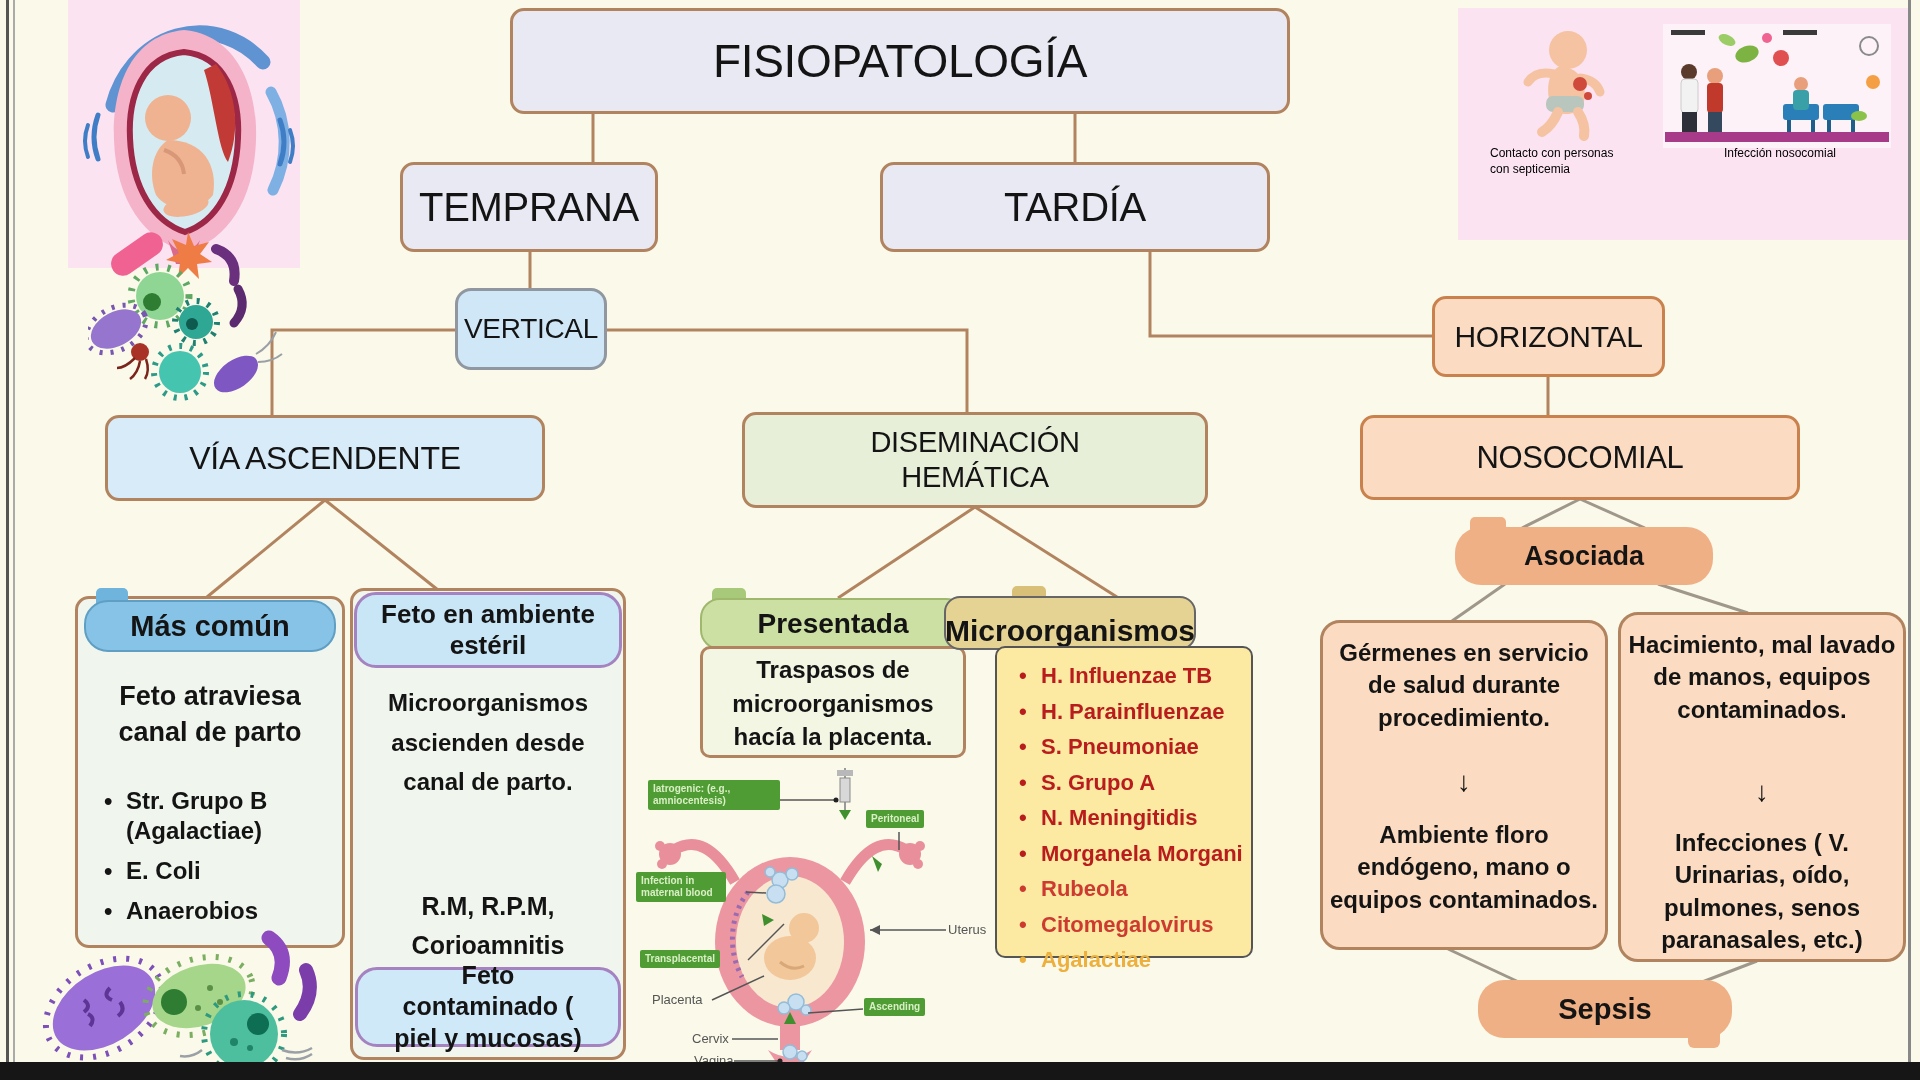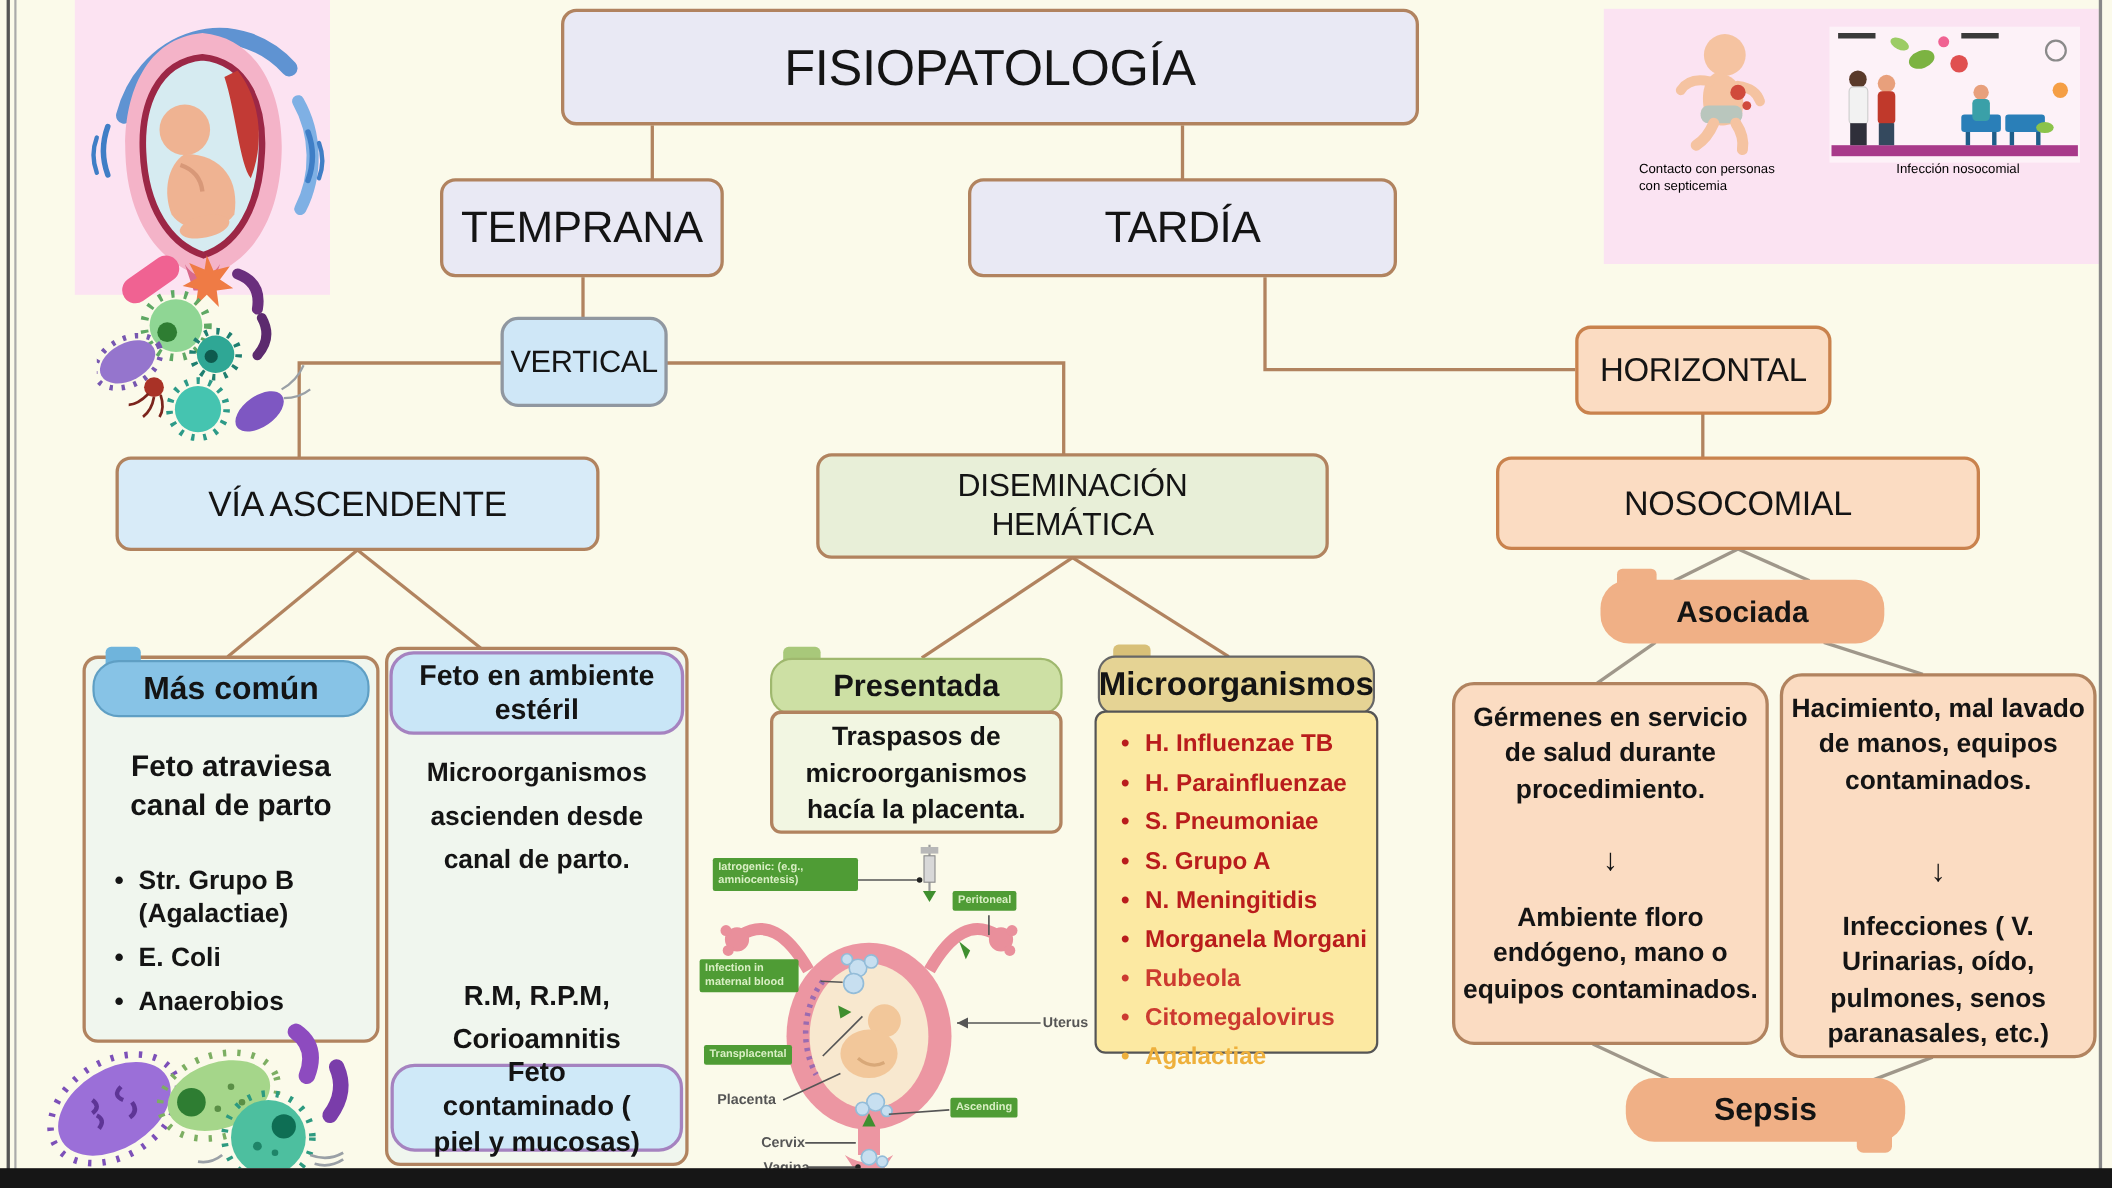--- a/index.html
+++ b/index.html
@@ -23,21 +23,21 @@
   .tab{position:absolute;border-radius:5px 5px 0 0;}
   .ctext{font-weight:bold;text-align:center;line-height:1.35;}
   .bullets{list-style:none;margin:0;padding:0;font-weight:bold;}
   .bullets li{position:relative;padding-left:26px;margin-bottom:10px;line-height:1.25;text-align:left;}
   .bullets li::before{content:"•";position:absolute;left:4px;top:0;}
   .c-purple{color:#b91c1c;}
   .c-red{color:#cc3a30;}
   .c-orange{color:#eeb03c;}
   .glabel{position:absolute;background:#4f9c35;color:#d9efc4;font-weight:bold;
           font-size:10px;line-height:1.2;padding:3px 5px;border-radius:2px;text-align:left;}
-  .plabel{position:absolute;color:#555;font-size:13px;font-weight:700;}
+  .plabel{position:absolute;color:#555;font-size:13px;font-weight:400;}
   .caption{position:absolute;color:#000000;font-size:12px;line-height:1.3;}
   svg{display:block;}
 </style>
 </head>
 <body>
 
 <div id="stage">
 
   <svg class="abs" style="left:0;top:0;" width="1920" height="1080">
     <g stroke="#b1835f" stroke-width="3" fill="none">
@@ -277,22 +277,22 @@
     <div class="glabel" style="left:6px;top:110px;width:80px;">Infection in maternal blood</div>
     <div class="glabel" style="left:10px;top:188px;">Transplacental</div>
     <div class="glabel" style="left:234px;top:236px;">Ascending</div>
     <div class="plabel" style="left:318px;top:160px;">Uterus</div>
     <div class="plabel" style="left:22px;top:230px;">Placenta</div>
     <div class="plabel" style="left:62px;top:269px;">Cervix</div>
     <div class="plabel" style="left:64px;top:291px;">Vagina</div>
   </div>
 
   <div class="tab" style="left:1012px;top:586px;width:34px;height:18px;background:#d8c078;"></div>
-  <div class="hdr" style="left:998px;top:596px;width:252px;height:54px;background:#e5d394;border:2px solid #666666;
-       border-radius:16px;font-size:30px;">
+  <div class="hdr" style="left:944px;top:596px;width:252px;height:54px;background:#e5d394;border:2px solid #666666;
+       border-radius:16px;font-size:30px;align-items:flex-end;">
     <span>Microorganismos</span>
   </div>
   <div class="card" style="left:995px;top:646px;width:258px;height:312px;background:#fce9a2;border:2px solid #555555;
        border-radius:10px;">
     <ul class="bullets" style="margin:14px 0 0 18px;font-size:22px;">
       <li class="c-purple" style="margin-bottom:8px;">H. Influenzae TB</li>
       <li class="c-purple" style="margin-bottom:8px;">H. Parainfluenzae</li>
       <li class="c-purple" style="margin-bottom:8px;">S. Pneumoniae</li>
       <li class="c-purple" style="margin-bottom:8px;">S. Grupo A</li>
       <li class="c-purple" style="margin-bottom:8px;">N. Meningitidis</li>

